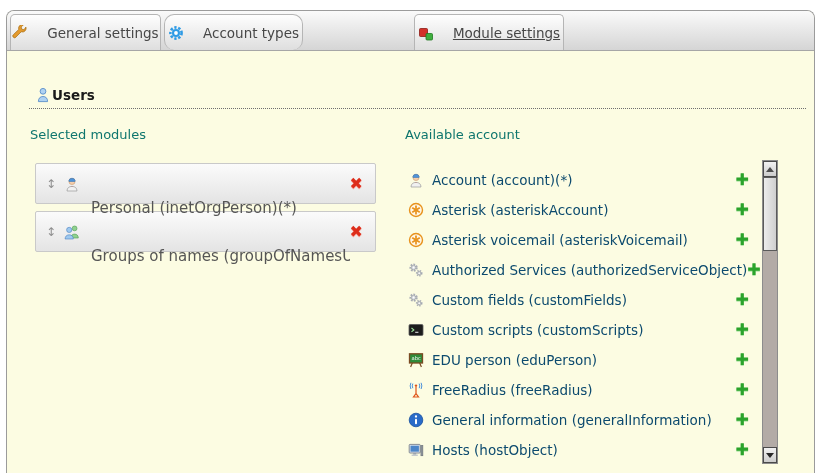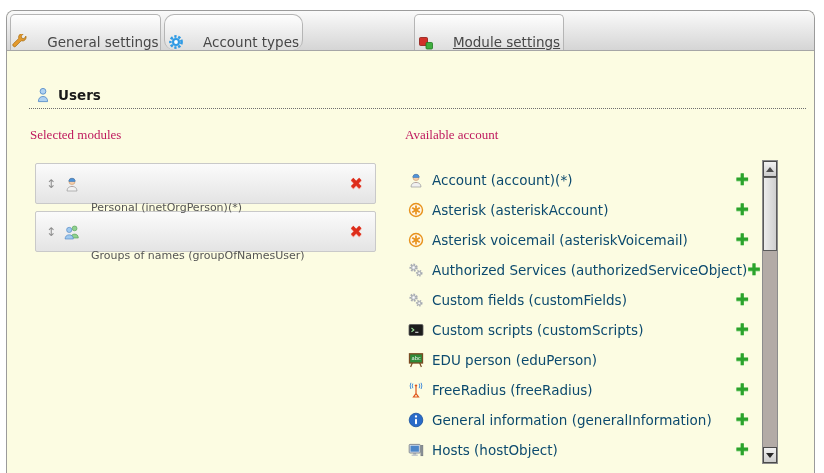--- a/index.html
+++ b/index.html
@@ -4,50 +4,50 @@
 <style>
   * { box-sizing: border-box; margin: 0; padding: 0; }
   html,body { width:824px; height:473px; background:#ffffff; overflow:hidden;
     font-family:"DejaVu Sans","Liberation Sans",sans-serif; }
   .panel { position:absolute; left:6px; top:10px; width:809px; height:463px;
     border:1px solid #9b9b9b; border-bottom:none; border-radius:8px 8px 0 0;
     background:#fcfce2; }
   .tabstrip { position:absolute; left:0; top:0; right:0; height:40px;
     background:linear-gradient(#fafafa,#d5d5d5);
     border-bottom:1px solid #a6a6a6; border-radius:7px 7px 0 0; }
-  .tab { position:absolute; top:3px; height:36px; display:flex; align-items:flex-end;
+  .tab { position:absolute; top:3px; height:36px; display:flex; align-items:center;
     justify-content:center; gap:19px; border:1px solid #b5b5b5; border-bottom:none;
     border-radius:5px 5px 0 0; background:linear-gradient(#fefefe,#dedede);
     font-size:13.5px; color:#474747; cursor:pointer; }
   .tab.t1 { left:3px;   width:151px; }
   .tab.t2 { left:157px; width:139px;border-radius:10px; }
   .tab.t3 { left:303px; width:101px; }
   .tab.t4 { left:407px; width:150px;text-decoration:underline; }
   .tab.active { background:#fcfce2; height:40px; z-index:3; border-color:#a6a6a6; }
   .icon16 { width:16px; height:16px; display:inline-block; flex:0 0 16px; }
   .icon16 svg { width:16px; height:16px; display:block; }
 
   .section-head { position:absolute; left:28px; top:76px; display:flex;
-    align-items:flex-end; gap:7px; }
+    align-items:flex-end; gap:1px; }
   .section-head .title { font-size:13.5px; font-weight:bold; color:#1a1a1a; }
   .dotted-sep { position:absolute; left:22px; right:8px; top:97px; height:0;
     border-bottom:1.5px dotted #6e6e6e; }
 
-  .col-label { position:absolute; font-size:13px; color:#be185d;font-family:Liberation Serif, serif; }
+  .col-label { position:absolute; font-size:13px; color:#0f766e; }
   .lbl-selected  { left:23px;  top:116px; }
   .lbl-available { left:398px; top:116px; }
 
   .sel-list { position:absolute; left:28px; top:152px; width:341px; }
   .sel-row { height:41px; margin-bottom:7px; display:flex; align-items:center;
     background:linear-gradient(#fbfbfb,#e4e4e4); border:1px solid #c9c9c9;
     border-radius:2px; padding:0 12px 0 10px; cursor:move; }
   .drag-handle { color:#8d8d8d; font-size:12px; width:18px; flex:0 0 18px;
     cursor:ns-resize; }
   .sel-row .icon16 { margin-right:11px; }
-  .sel-row .mod-label { font-size:11px; color:#555; flex:1 1 auto;
+  .sel-row .mod-label { font-size:15px; color:#555; flex:1 1 auto;
     white-space:nowrap; overflow:hidden;margin-top:48px; }
   .del-btn { color:#dd2d1a; font-size:16px; font-weight:bold; cursor:pointer;
     text-shadow:0 1px 0 #f8b0a6; line-height:1; }
 
   .avail-list { position:absolute; left:401px; top:154px; width:341px;
     list-style:none; }
   .avail-row { height:30px; display:flex; align-items:center; }
   .avail-row .icon16 { margin-right:8px; }
   .avail-row .mod-label { font-size:13.5px; color:#0c4a6e; flex:1 1 auto;
     white-space:nowrap; }

